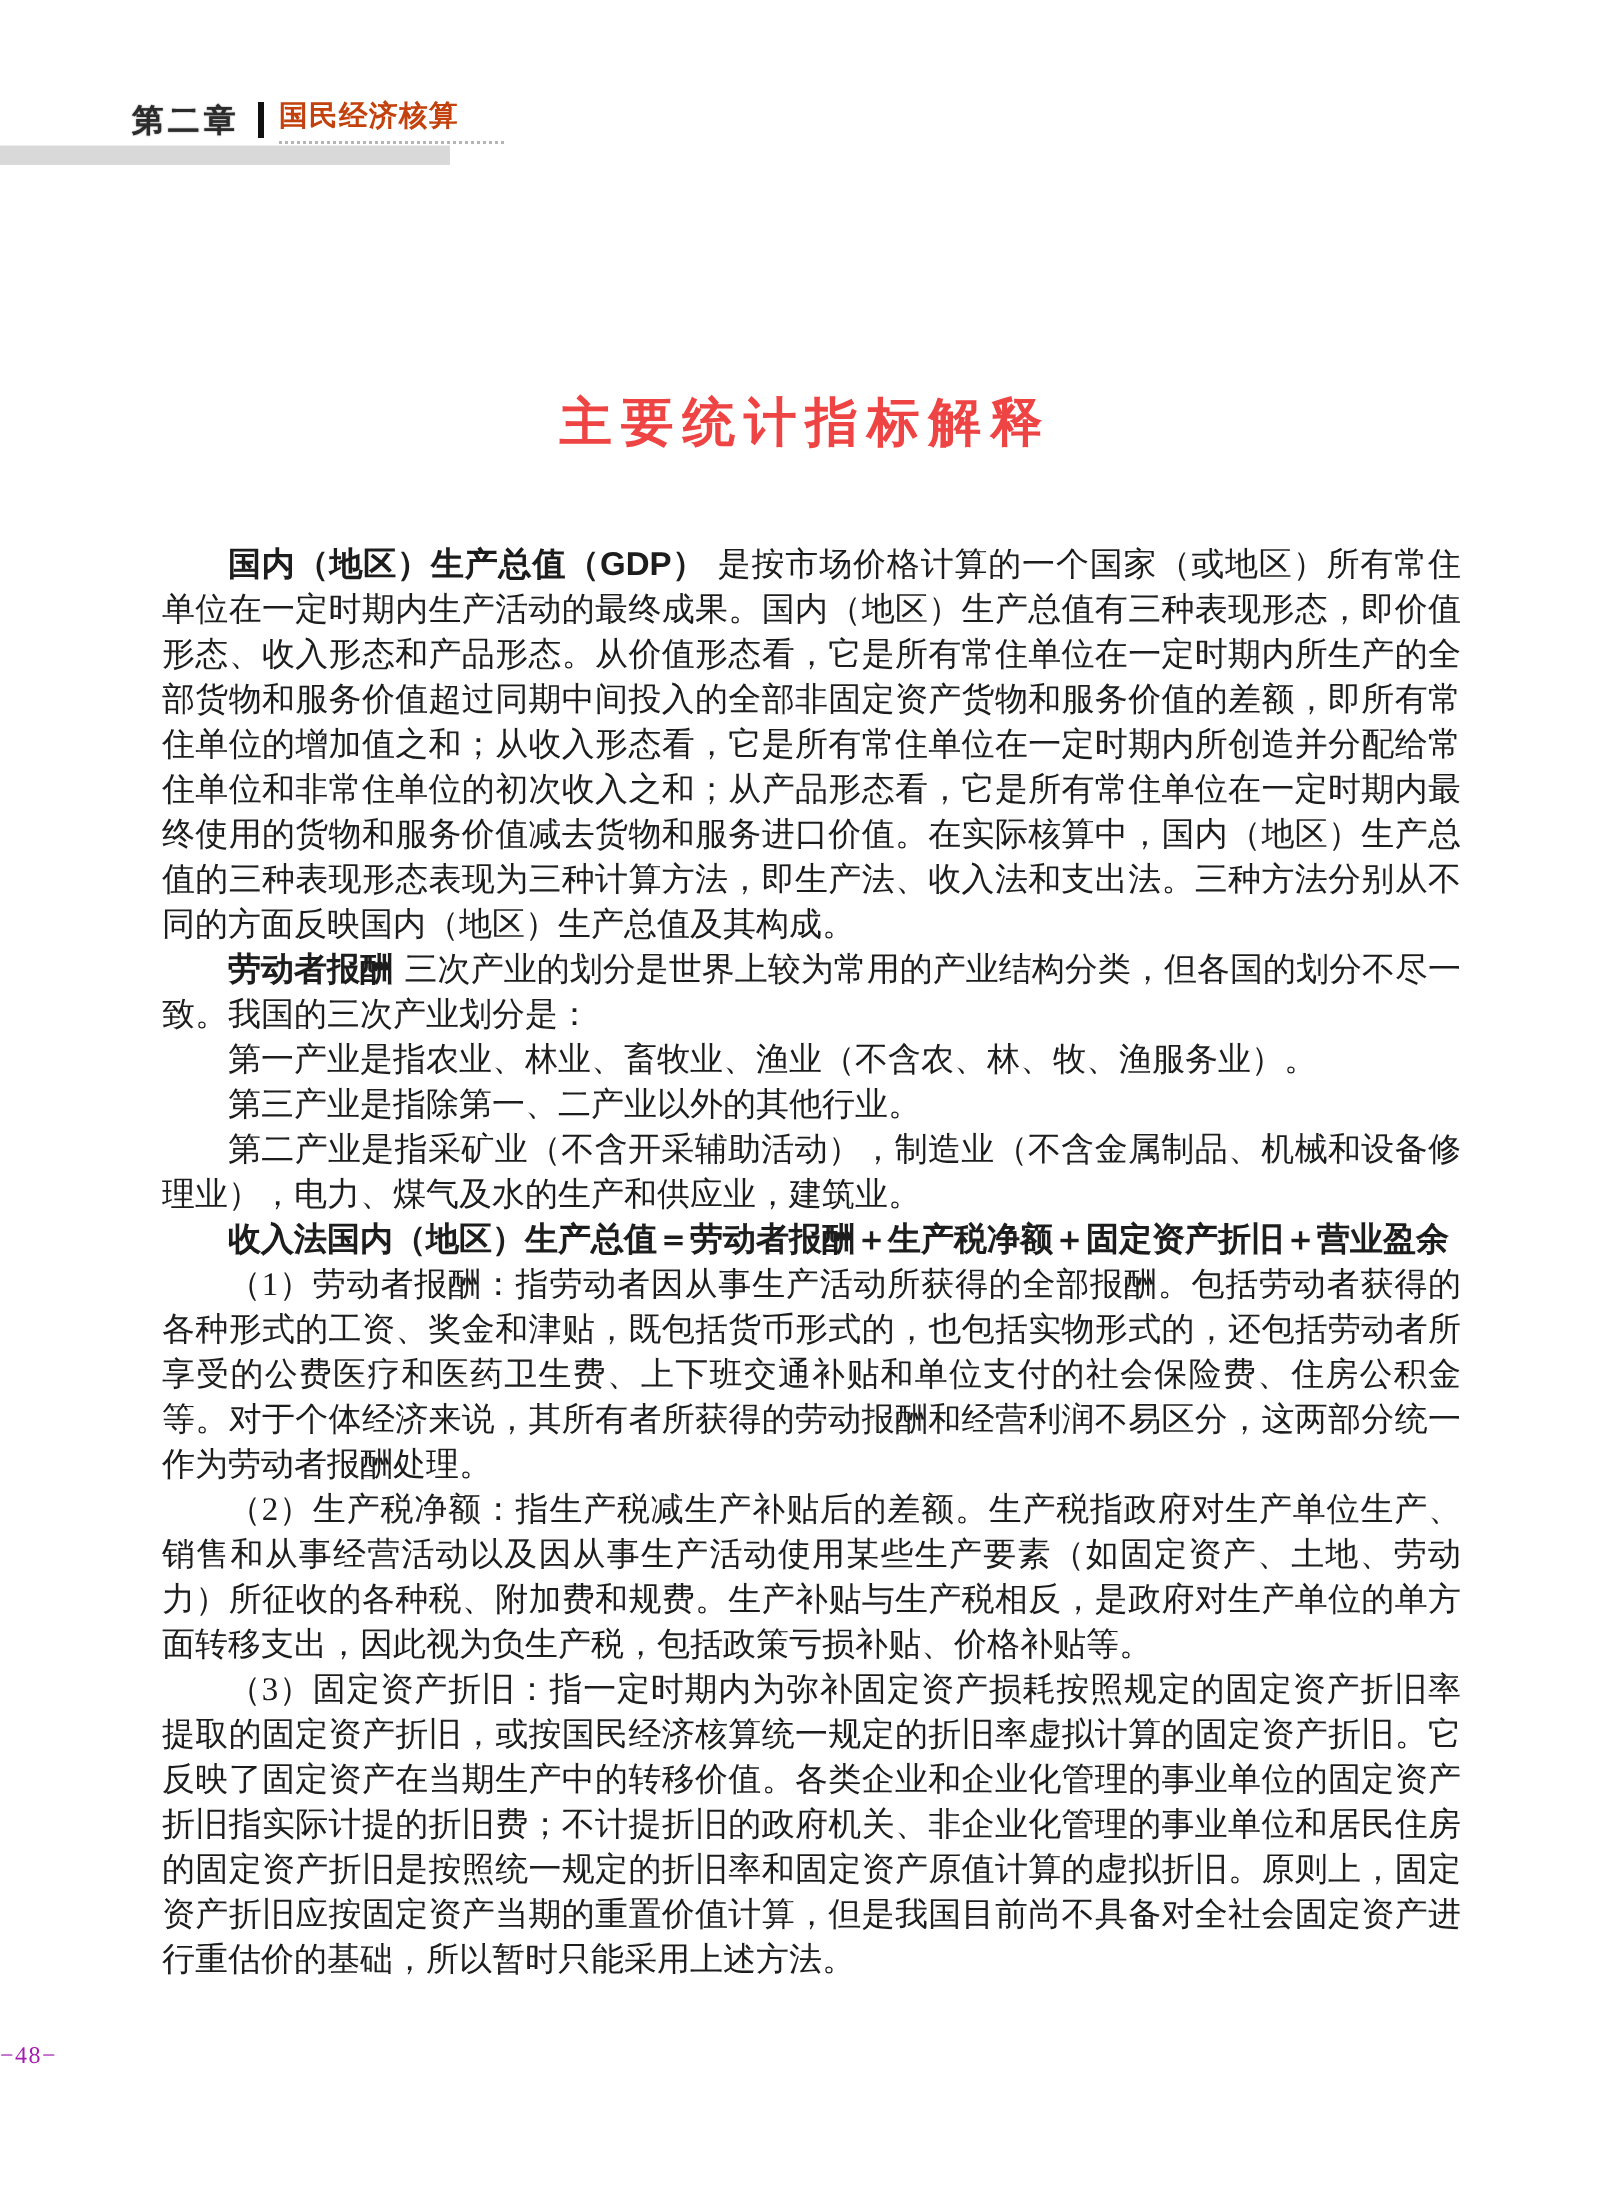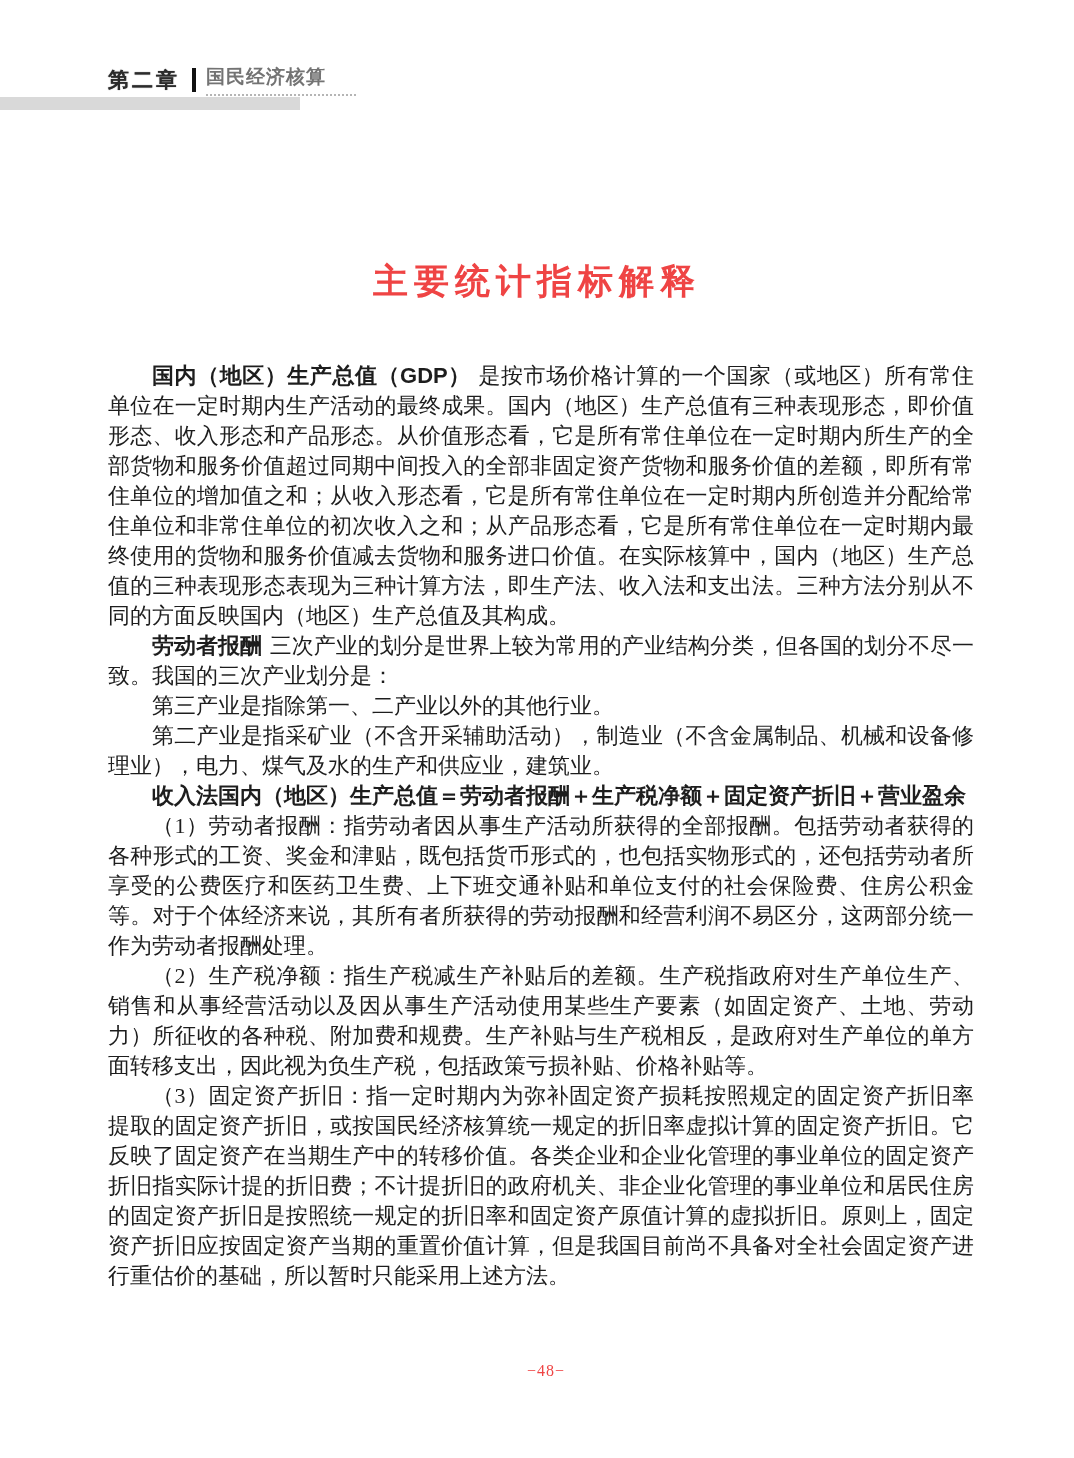--- a/index.html
+++ b/index.html
@@ -35,37 +35,36 @@
     z-index: 2;
   }
   .chapter-badge {
     font-family: "Liberation Serif", serif;
     font-weight: bold;
     font-size: 21px;
     letter-spacing: 3px;
     color: #2b2b2b;
     text-shadow: 0 0 1px #555;
     padding: 2px 6px 2px 0;
-    margin-left: 20px;
   }
   .header-sep {
     width: 4px;
     height: 24px;
     background: #111;
     margin: 0 10px 0 6px;
   }
   .chapter-title-wrap {
     display: flex;
     flex-direction: column;
   }
   .chapter-title {
     font-family: "Liberation Sans", "DejaVu Sans", sans-serif;
     font-weight: bold;
     font-size: 19px;
-    color: #737373;
+    color: #c2410c;
     letter-spacing: 1px;
   }
   .chapter-underline {
     margin-top: 4px;
     width: 150px;
     border-bottom: 2px dotted #b5b5b5;
   }
 
   
   .doc-title {
@@ -98,26 +97,25 @@
     display: none;
     margin: 0;
   }
   .formula .lead {
     margin-right: 0;
   }
 
   
   .page-number {
     position: absolute;
-    left: 18px;
+    left: 0;
     right: 0;
     top: 1362px;
-    text-align: center;
     font-size: 16px;
-    color: #ef4444;
+    color: #a21caf;
     letter-spacing: 1px;
   }
 </style>
 </head>
 <body>
 
 <div class="page">
 
   <div class="gray-band"></div>
 
@@ -131,20 +129,21 @@
   </div>
 
   <div class="doc-title">主要统计指标解释</div>
 
   <div class="content">
 
     <p class="para"><b class="lead">国内（地区）生产总值（GDP）</b><span>是按市场价格计算的一个国家（或地区）所有常住单位在一定时期内生产活动的最终成果。国内（地区）生产总值有三种表现形态，即价值形态、收入形态和产品形态。从价值形态看，它是所有常住单位在一定时期内所生产的全部货物和服务价值超过同期中间投入的全部非固定资产货物和服务价值的差额，即所有常住单位的增加值之和；从收入形态看，它是所有常住单位在一定时期内所创造并分配给常住单位和非常住单位的初次收入之和；从产品形态看，它是所有常住单位在一定时期内最终使用的货物和服务价值减去货物和服务进口价值。在实际核算中，国内（地区）生产总值的三种表现形态表现为三种计算方法，即生产法、收入法和支出法。三种方法分别从不同的方面反映国内（地区）生产总值及其构成。</span></p>
 
     <p class="para"><b class="lead">劳动者报酬</b><span>三次产业的划分是世界上较为常用的产业结构分类，但各国的划分不尽一致。我国的三次产业划分是：</span></p>
 
+    <p class="para"><span>第一产业是指农业、林业、畜牧业、渔业（不含农、林、牧、渔服务业）。</span></p>
 
     <p class="para"><span>第三产业是指除第一、二产业以外的其他行业。</span></p>
 
     <p class="para"><span>第二产业是指采矿业（不含开采辅助活动），制造业（不含金属制品、机械和设备修理业），电力、煤气及水的生产和供应业，建筑业。</span></p>
 
 
     <p class="para formula"><b class="lead">收入法国内（地区）生产总值＝劳动者报酬＋生产税净额＋固定资产折旧＋营业盈余</b><span></span></p>
 
     <p class="para"><span>（1）劳动者报酬：指劳动者因从事生产活动所获得的全部报酬。包括劳动者获得的各种形式的工资、奖金和津贴，既包括货币形式的，也包括实物形式的，还包括劳动者所享受的公费医疗和医药卫生费、上下班交通补贴和单位支付的社会保险费、住房公积金等。对于个体经济来说，其所有者所获得的劳动报酬和经营利润不易区分，这两部分统一作为劳动者报酬处理。</span></p>
 

